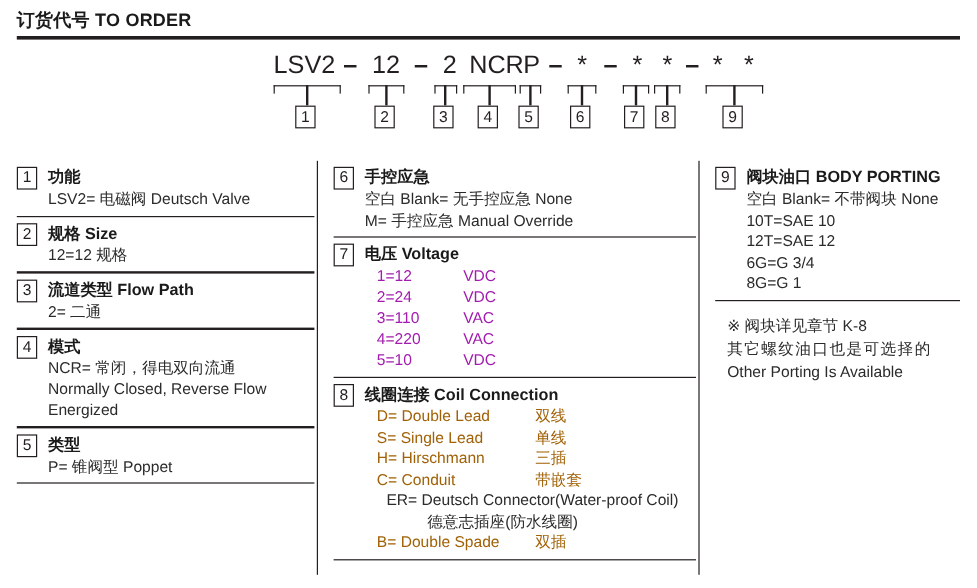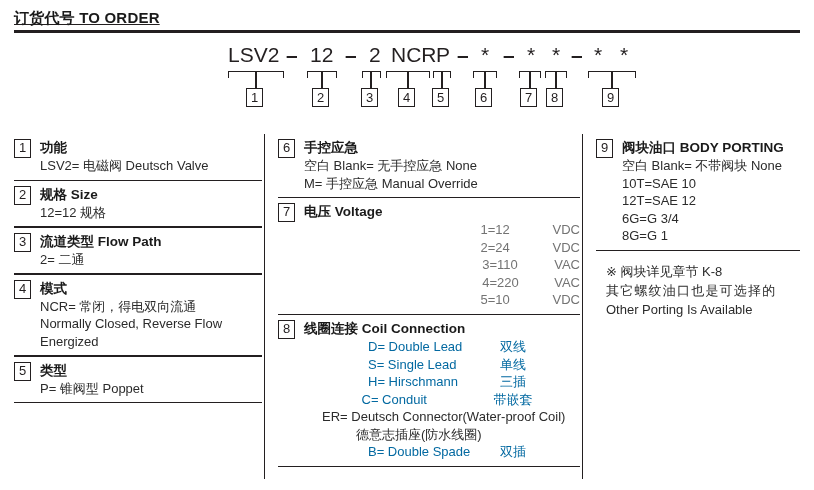--- a/index.html
+++ b/index.html
@@ -15,21 +15,20 @@
     position: relative;
     overflow: hidden;
   }
 
   
   .header {
     position: absolute;
     left: 14px;
     top: 8px;
     width: 786px;
-    text-decoration: underline;
   }
   .header-title {
     font-size: 15px;
     font-weight: bold;
     color: #1a1a1a;
     line-height: 19px;
     letter-spacing: 0.2px;
     white-space: nowrap;
   }
   .header-rule {
@@ -164,37 +163,35 @@
   }
   .hsep {
     height: 1.4px;
     background: #231f20;
     margin-top: 5px;
   }
   
   .kv {
     display: flex;
     font-size: 13px;
-    color: #737373;
+    color: #a21caf;
     line-height: 17.5px;
     padding-left: 10px;
     white-space: nowrap;
-    justify-content: flex-end;
   }
   .kv-k { flex: 0 0 72px; }
   .kv-v { flex: 0 0 auto; }
 
   .kv2 {
     display: flex;
     font-size: 13px;
-    color: #0369a1;
+    color: #a16207;
     line-height: 17.5px;
     padding-left: 10px;
     white-space: nowrap;
-    justify-content: center;
   }
   .kv2-k { flex: 0 0 132px; }
   .kv2-v { flex: 0 0 auto; }
 
   .note {
     font-size: 13px;
     color: #2b2b2b;
     line-height: 19px;
     white-space: nowrap;
   }

